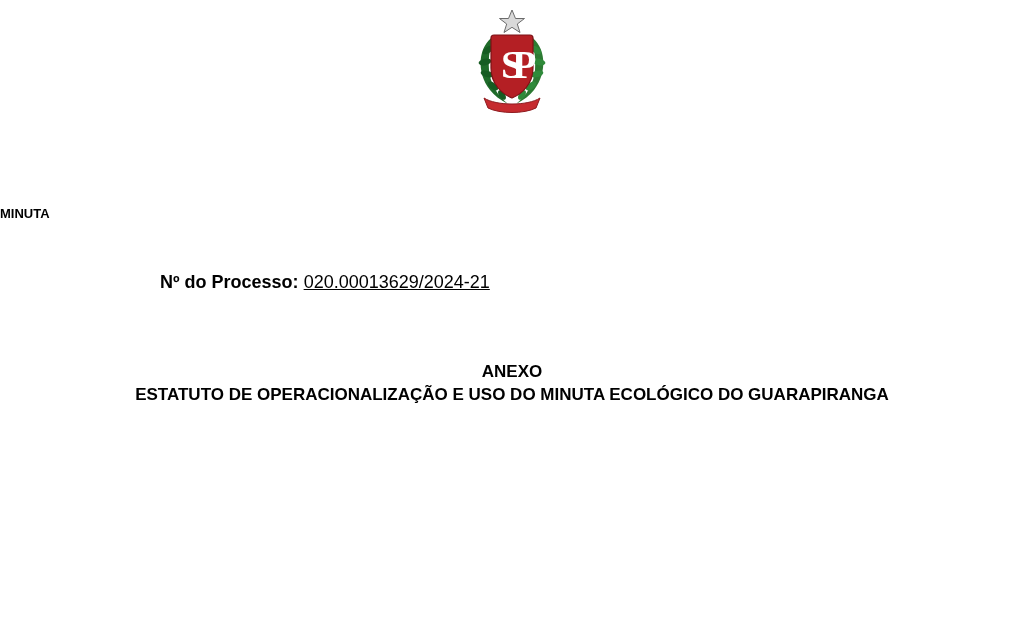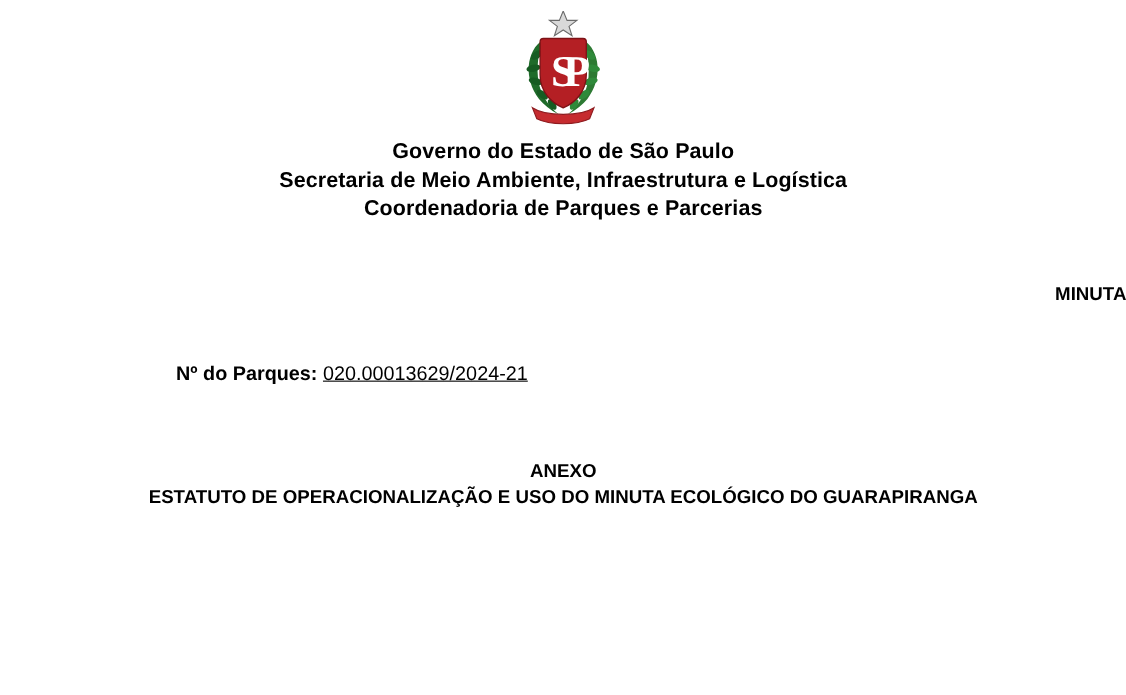--- a/index.html
+++ b/index.html
@@ -44,24 +44,24 @@
     font-weight: bold;
     font-size: 19.5px;
     line-height: 1.32;
     margin-top: 12px;
     letter-spacing: 0.1px;
   }
   .gov-header div { white-space: nowrap; }
 
   
   .minuta {
-    text-align: right;
+    text-align: left;
     font-weight: bold;
-    font-size: 17px;
-    margin-top: 55px;
+    font-size: 13px;
+    margin-top: 92px;
   }
 
   
   .fields {
     margin-top: 52px;
     padding-left: 160px;
     font-size: 18px;
     line-height: 1.0;
   }
   .field-row {
@@ -131,32 +131,27 @@
         <g fill="#ffffff" font-family="'Liberation Serif', serif" font-weight="bold">
           <text x="37" y="68" font-size="40">S</text>
           <text x="48" y="68" font-size="40">P</text>
         </g>
 
         <path d="M20,88 C32,96 64,96 76,88 L72,98 C60,104 36,104 24,98 Z" fill="#c62b2f" stroke="#8e1b1f" stroke-width="1"></path>
       </svg>
     </div>
   </div>
 
-  <div class="gov-header">
-    <div>Governo do Estado de São Paulo</div>
-    <div>Secretaria de Meio Ambiente, Infraestrutura e Logística</div>
-    <div>Coordenadoria de Parques e Parcerias</div>
-  </div>
 
   <div class="minuta">MINUTA</div>
 
   <div class="fields">
 
     <div class="field-row">
-      <span class="field-label">Nº do Parques:</span>
+      <span class="field-label">Nº do Processo:</span>
       <span class="field-value">020.00013629/2024-21</span>
     </div>
 
 
 
   </div>
 
   <div class="anexo">
     <div class="line1">ANEXO</div>
     <div class="line2">ESTATUTO DE OPERACIONALIZAÇÃO E USO DO MINUTA ECOLÓGICO DO GUARAPIRANGA</div>

